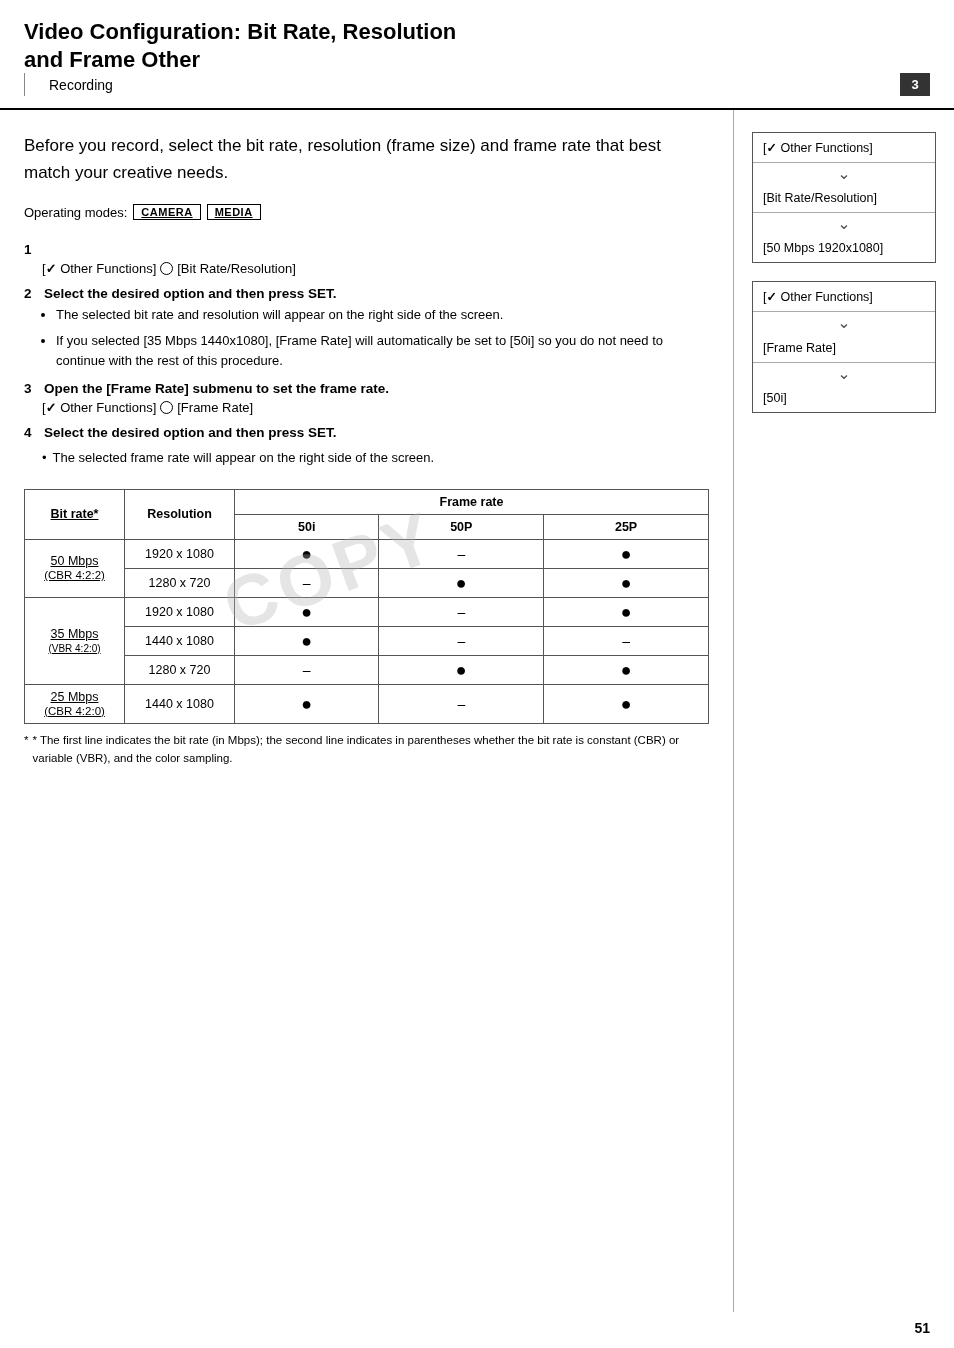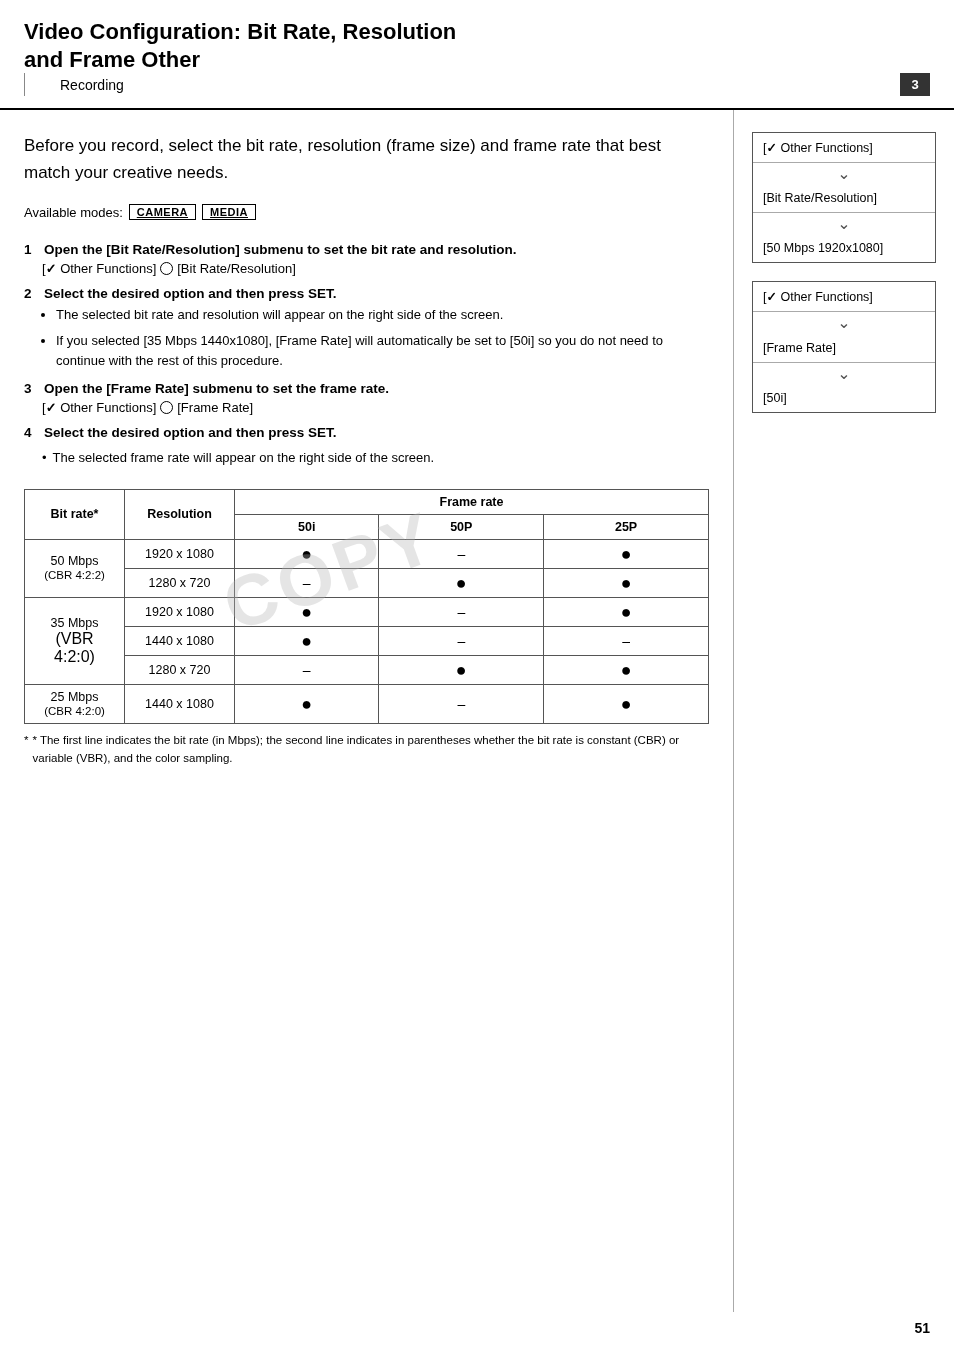--- a/index.html
+++ b/index.html
@@ -34,21 +34,21 @@
     }
     .page-title {
       font-size: 22px;
       font-weight: bold;
       line-height: 1.25;
     }
     .header-right {
       display: flex;
       align-items: center;
       border-left: 1.5px solid #888;
-      padding-left: 35px;
+      padding-left: 24px;
       min-width: 200px;
     }
     .recording-label {
       font-size: 14px;
       color: #000;
       flex: 1;
     }
     .page-number-badge {
       background: #333;
       color: #fff;
@@ -167,20 +167,21 @@
       font-size: 12.5px;
     }
     .bit-table th, .bit-table td {
       border: 1.5px solid #555;
       text-align: center;
       padding: 5px 8px;
     }
     .bit-table .col-bitrate {
       text-align: center;
       width: 100px;
+      text-decoration: underline;
     }
     .bit-table .col-resolution {
       width: 110px;
     }
     .bullet-dot {
       font-size: 18px;
       line-height: 1;
     }
     .dash-cell {
       font-size: 14px;
@@ -261,31 +262,30 @@
 
   <div class="main relative-wrapper">
 
     <div class="copy-watermark">COPY</div>
 
     <div class="left-col">
 
       <p class="intro-text">Before you record, select the bit rate, resolution (frame size) and frame rate that best match your creative needs.</p>
 
       <div class="operating-modes">
-        <span>Available modes:</span>
+        <span>Operating modes:</span>
         <span class="mode-badge">CAMERA</span>
         <span class="mode-badge">MEDIA</span>
       </div>
 
       <div class="steps">
 
         <div class="step">
           <div class="step-header">
             <span class="step-number">1</span>
-            <span>Open the [Bit Rate/Resolution] submenu to set the bit rate and resolution.</span>
           </div>
           <div class="step-submenu">
             <span>[<b>✓</b> Other Functions]</span>
             <span class="menu-circle"></span>
             <span>[Bit Rate/Resolution]</span>
           </div>
         </div>
 
         <div class="step">
           <div class="step-header">
@@ -348,21 +348,21 @@
               <td class="bullet-dot">●</td>
             </tr>
             <tr>
               <td>1280 x 720</td>
               <td class="dash-cell">–</td>
               <td class="bullet-dot">●</td>
               <td class="bullet-dot">●</td>
             </tr>
 
             <tr>
-              <td rowspan="3" class="col-bitrate">35 Mbps<br><span style="font-size:16px;">(VBR 4:2:0)</span></td>
+              <td rowspan="3" class="col-bitrate">35 Mbps<br><span style="font-size:10px;">(VBR 4:2:0)</span></td>
               <td>1920 x 1080</td>
               <td class="bullet-dot">●</td>
               <td class="dash-cell">–</td>
               <td class="bullet-dot">●</td>
             </tr>
             <tr>
               <td>1440 x 1080</td>
               <td class="bullet-dot">●</td>
               <td class="dash-cell">–</td>
               <td class="dash-cell">–</td>

